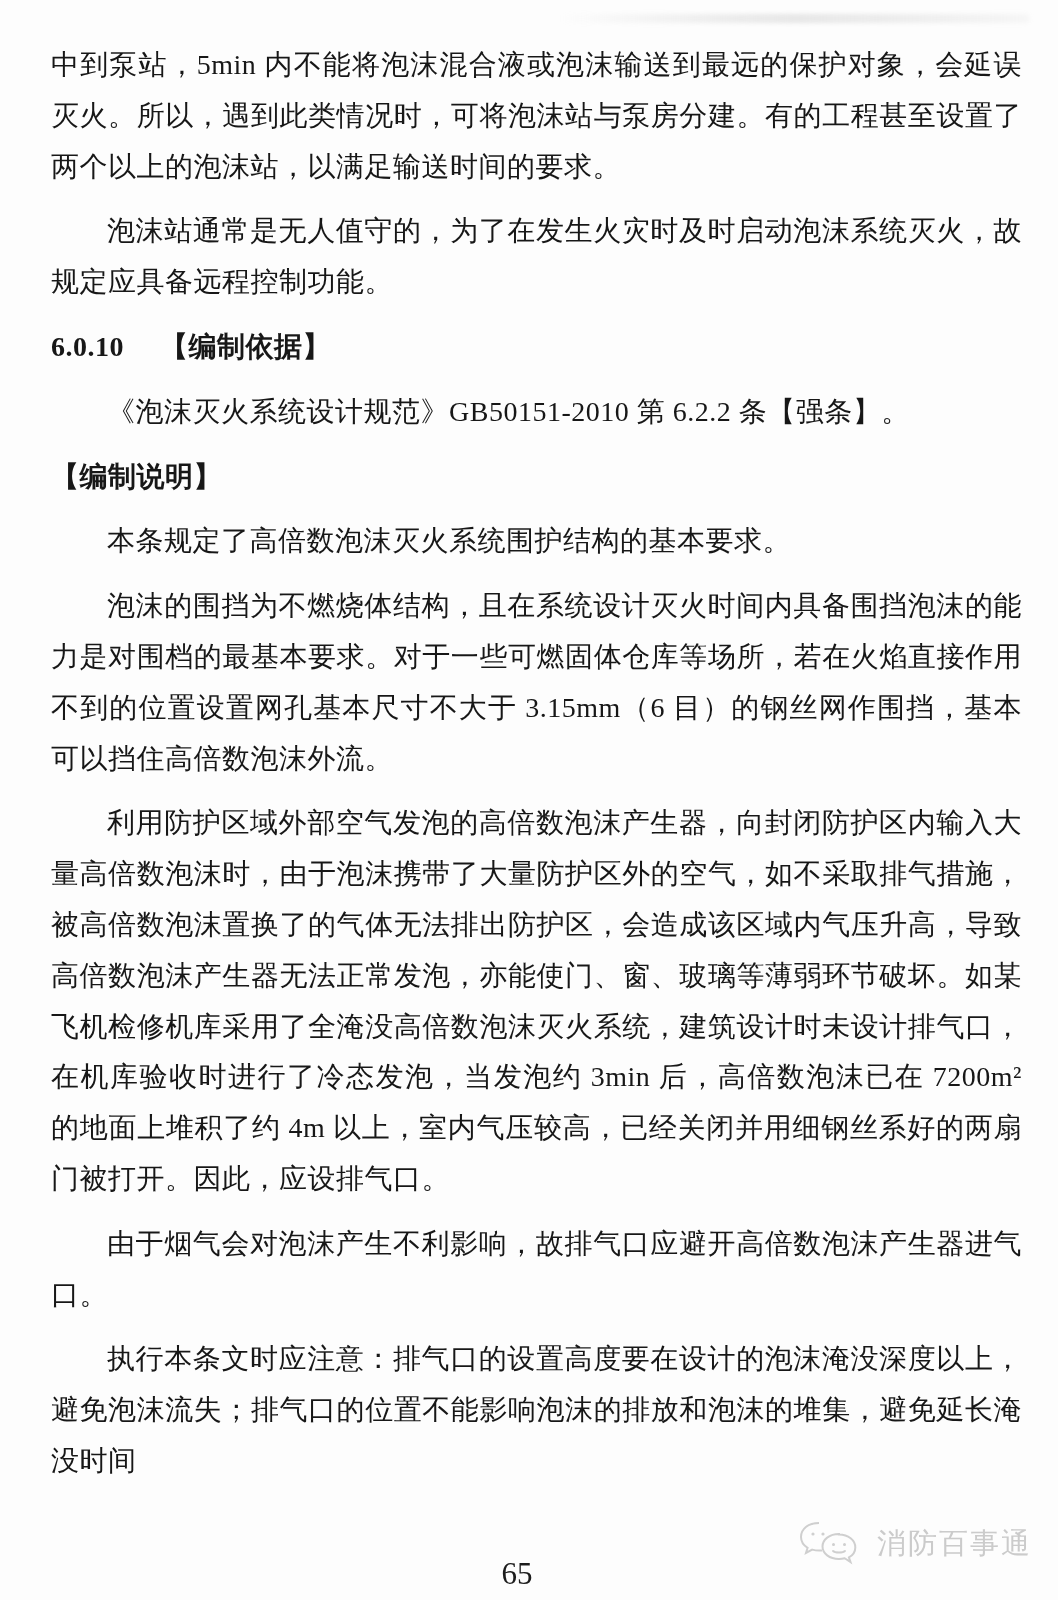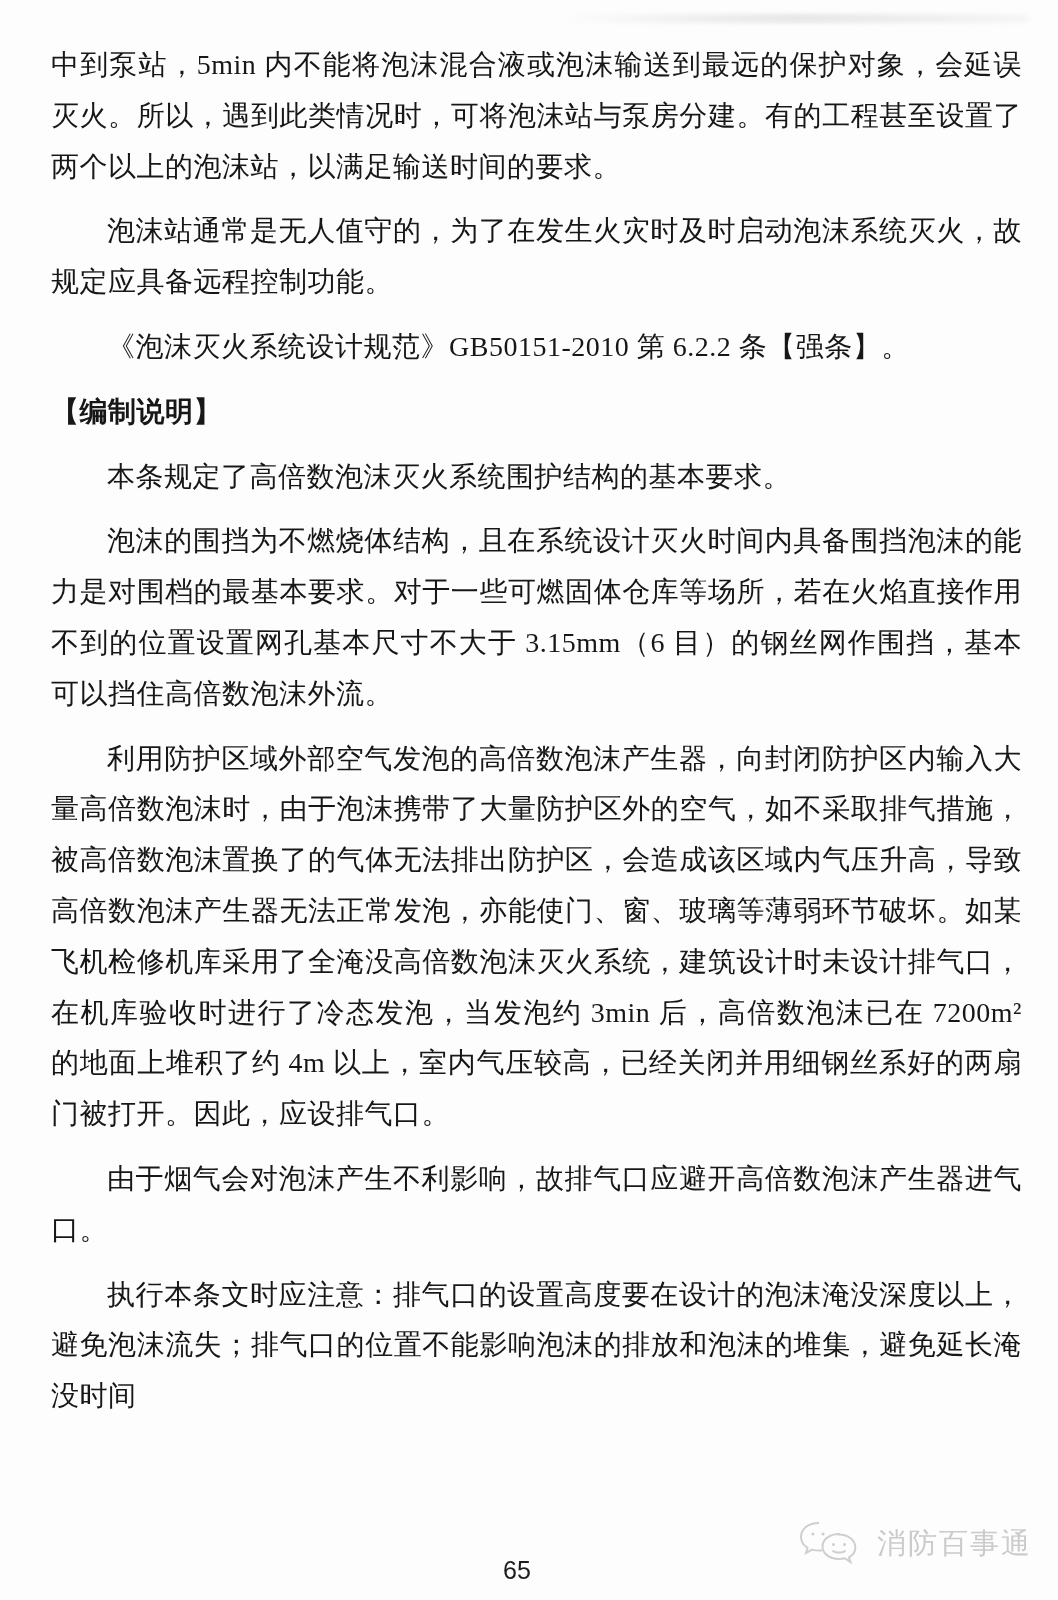--- a/index.html
+++ b/index.html
@@ -23,41 +23,42 @@
     letter-spacing: .5px;
   }
   main.doc p { margin: 14px; }
   p.indent { text-indent: 2em; }
   p.bold { font-weight: 400; }
   p.heading { font-weight: 700; text-align: left; }
   .h-num:not(:empty) { margin-right: 36px; }
   .page-number {
     position: absolute; left: 16px; right: 40px; top: 1556px;
     text-align: center;
-    font-family: Liberation Sans, sans-serif;
-    font-size: 25px; color: #1c1c1c;
+    font-family: Liberation Serif, serif;
+    font-size: 31px; color: #1c1c1c;
   }
   .watermark {
     position: absolute; right: 26px; top: 1520px;
     display: flex; align-items: center; gap: 18px;
     color: #cbcbcb;
     font-family: "Liberation Sans", "DejaVu Sans", sans-serif;
     font-size: 29px; letter-spacing: 2px;
     user-select: none;
   }
   .watermark .icon { display: inline-flex; }
 </style>
 </head>
 <body>
 
 <div class="scan-artifact"></div>
 
 <main class="doc" id="doc-body">
     <p class="">中到泵站，5min 内不能将泡沫混合液或泡沫输送到最远的保护对象，会延误灭火。所以，遇到此类情况时，可将泡沫站与泵房分建。有的工程甚至设置了两个以上的泡沫站，以满足输送时间的要求。</p>
     <p class="indent">泡沫站通常是无人值守的，为了在发生火灾时及时启动泡沫系统灭火，故规定应具备远程控制功能。</p>
+    <p class="heading"><span class="h-num">6.0.10</span><span>【编制依据】</span></p>
     <p class="indent bold">《泡沫灭火系统设计规范》GB50151-2010 第 6.2.2 条【强条】。</p>
     <p class="heading"><span class="h-num"></span><span>【编制说明】</span></p>
     <p class="indent">本条规定了高倍数泡沫灭火系统围护结构的基本要求。</p>
     <p class="indent">泡沫的围挡为不燃烧体结构，且在系统设计灭火时间内具备围挡泡沫的能力是对围档的最基本要求。对于一些可燃固体仓库等场所，若在火焰直接作用不到的位置设置网孔基本尺寸不大于 3.15mm（6 目）的钢丝网作围挡，基本可以挡住高倍数泡沫外流。</p>
     <p class="indent">利用防护区域外部空气发泡的高倍数泡沫产生器，向封闭防护区内输入大量高倍数泡沫时，由于泡沫携带了大量防护区外的空气，如不采取排气措施，被高倍数泡沫置换了的气体无法排出防护区，会造成该区域内气压升高，导致高倍数泡沫产生器无法正常发泡，亦能使门、窗、玻璃等薄弱环节破坏。如某飞机检修机库采用了全淹没高倍数泡沫灭火系统，建筑设计时未设计排气口，在机库验收时进行了冷态发泡，当发泡约 3min 后，高倍数泡沫已在 7200m² 的地面上堆积了约 4m 以上，室内气压较高，已经关闭并用细钢丝系好的两扇门被打开。因此，应设排气口。</p>
     <p class="indent">由于烟气会对泡沫产生不利影响，故排气口应避开高倍数泡沫产生器进气口。</p>
     <p class="indent">执行本条文时应注意：排气口的设置高度要在设计的泡沫淹没深度以上，避免泡沫流失；排气口的位置不能影响泡沫的排放和泡沫的堆集，避免延长淹没时间</p>
   </main>
 
 <div class="page-number">65</div>

